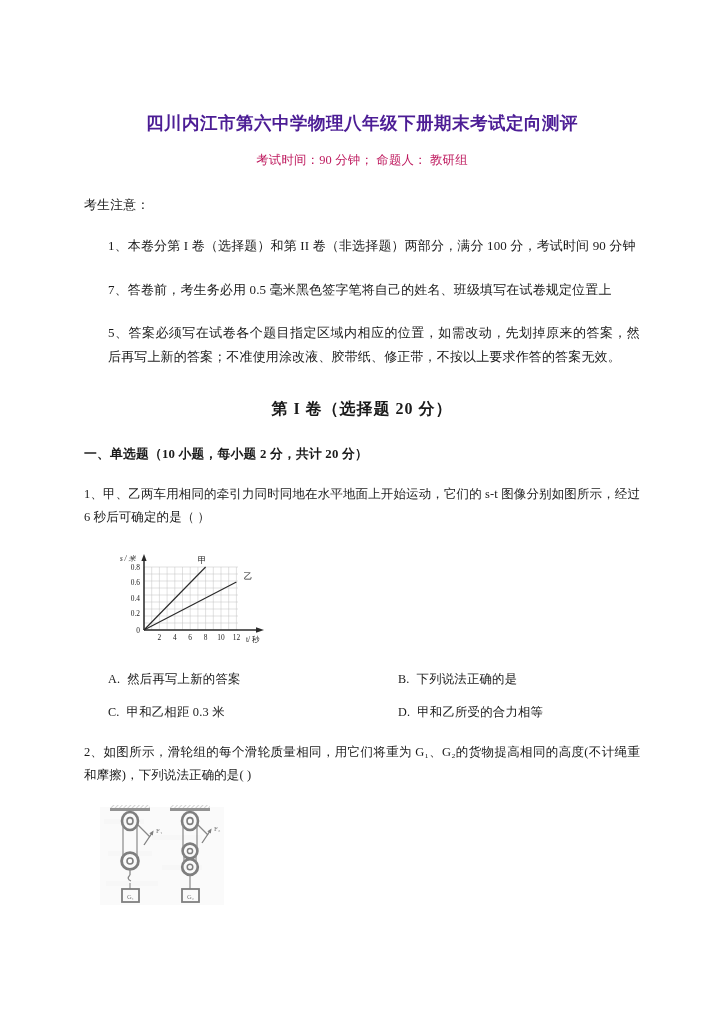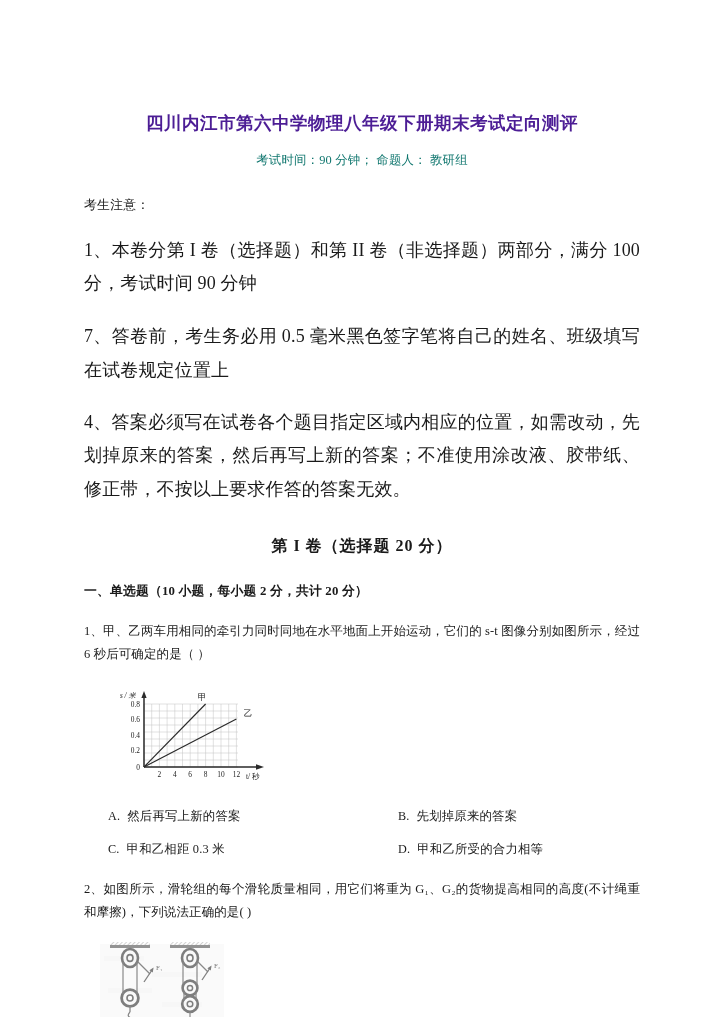--- a/index.html
+++ b/index.html
@@ -35,37 +35,38 @@
     font-weight: bold;
     letter-spacing: 0.5px;
     margin-top: 112px;
     line-height: 1.3;
     color: #4c1d95;
   }
   .doc-subtitle {
     text-align: center;
     font-size: 12.4px;
     margin-top: 17px;
-    color: #0f766e;
+    color: #be185d;
     letter-spacing: 0.2px;
   }
 
   
   .notice-head {
     font-size: 12.8px;
     font-weight: normal;
     margin-top: 28px;
     letter-spacing: 0.3px;
   }
   .notice-item {
-    font-size: 18px;
+    font-size: 13px;
     margin-top: 20px;
     line-height: 1.85;
     text-align: justify;
     letter-spacing: 0.15px;
+    margin-left: 24px;
   }
   .notice-item.wrap2 { margin-top: 19px; }
 
   
   .section-title {
     text-align: center;
     font-size: 16px;
     font-weight: bold;
     margin-top: 30px;
     letter-spacing: 1px;
@@ -130,21 +131,21 @@
 <div class="page">
   <div class="content">
 
     <div class="doc-title">四川内江市第六中学物理八年级下册期末考试定向测评</div>
     <div class="doc-subtitle">考试时间：90 分钟； 命题人： 教研组</div>
 
     <div class="notice-head">考生注意：</div>
 
     <div class="notice-item">1、本卷分第 I 卷（选择题）和第 II 卷（非选择题）两部分，满分 100 分，考试时间 90 分钟</div>
     <div class="notice-item">7、答卷前，考生务必用 0.5 毫米黑色签字笔将自己的姓名、班级填写在试卷规定位置上</div>
-    <div class="notice-item wrap2">4、答案必须写在试卷各个题目指定区域内相应的位置，如需改动，先划掉原来的答案，然后再写上新的答案；不准使用涂改液、胶带纸、修正带，不按以上要求作答的答案无效。</div>
+    <div class="notice-item wrap2">5、答案必须写在试卷各个题目指定区域内相应的位置，如需改动，先划掉原来的答案，然后再写上新的答案；不准使用涂改液、胶带纸、修正带，不按以上要求作答的答案无效。</div>
 
     <div class="section-title">第 I 卷（选择题   20 分）</div>
 
     <div class="qtype-title">一、单选题（10 小题，每小题 2 分，共计 20 分）</div>
 
     <div class="question">
       <span>1、</span><span>甲、乙两车用相同的牵引力同时同地在水平地面上开始运动，它们的 s-t 图像分别如图所示，经过 6 秒后可确定的是（     ）</span>
     </div>
 
     <div class="fig-graph">
@@ -212,21 +213,21 @@
     </div>
 
     <div class="options">
       <div class="opt-row">
         <div class="opt opt-a">
           <span class="opt-label">A.</span>
           <span>然后再写上新的答案</span>
         </div>
         <div class="opt opt-b">
           <span class="opt-label">B.</span>
-          <span>先划掉原来的答案</span>
+          <span>下列说法正确的是</span>
         </div>
       </div>
       <div class="opt-row">
         <div class="opt opt-c">
           <span class="opt-label">C.</span>
           <span>甲和乙相距 0.3 米</span>
         </div>
         <div class="opt opt-d">
           <span class="opt-label">D.</span>
           <span>甲和乙所受的合力相等</span>

